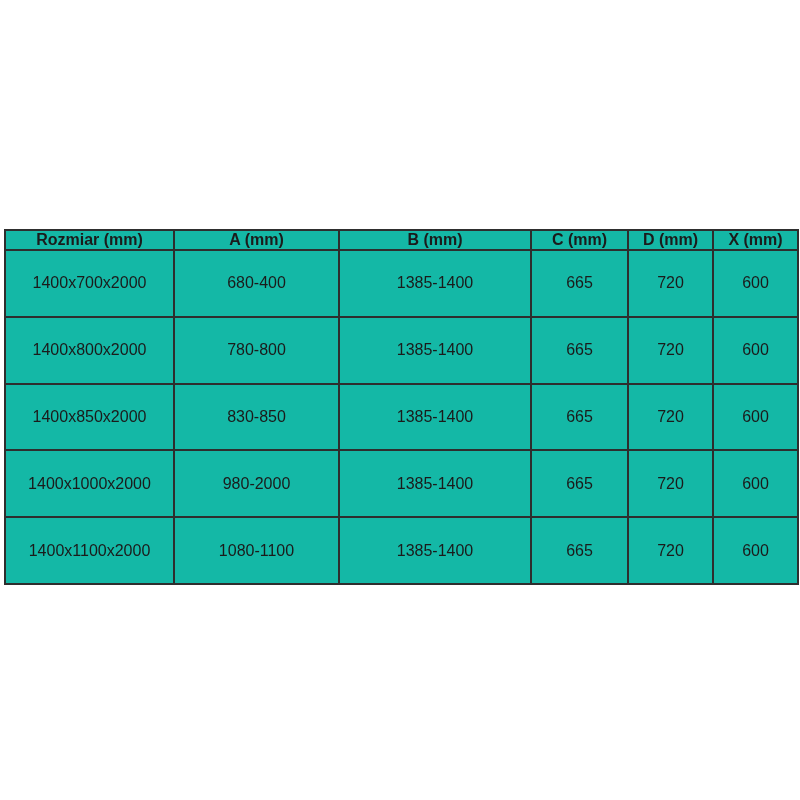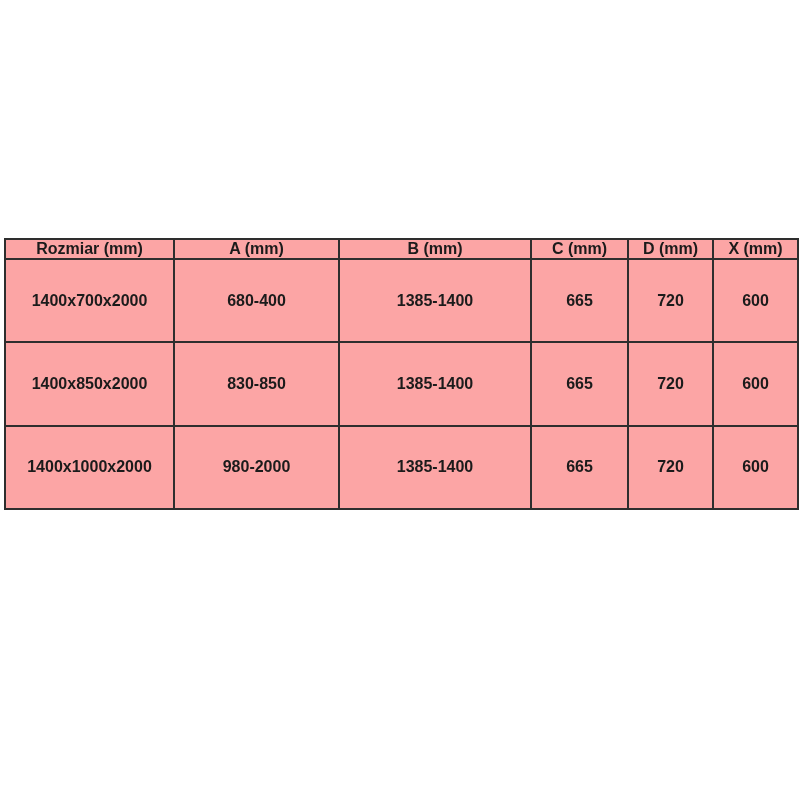--- a/index.html
+++ b/index.html
@@ -7,38 +7,37 @@
     width: 800px;
     height: 800px;
     background: #ffffff;
     position: relative;
     font-family: "Liberation Sans", sans-serif;
     overflow: hidden;
   }
   .spec-table {
     position: absolute;
     left: 4px;
-    top: 238px;
+    top: 229px;
     width: 793px;
-    height: 272px;
+    height: 356px;
     border-collapse: collapse;
     table-layout: fixed;
-    background: #fca5a5;
+    background: #14b8a6;
   }
   .spec-table th,
   .spec-table td {
     border: 2px solid #2e2e2e;
     text-align: center;
     vertical-align: middle;
     font-size: 16px;
     color: #1b1b1b;
     padding: 0;
     white-space: nowrap;
     overflow: hidden;
-    font-weight: bold;
   }
   .spec-table th {
     font-weight: bold;
   }
 </style>
 </head>
 <body>
 
 <table class="spec-table">
   <colgroup>
@@ -62,29 +61,45 @@
   <tbody>
     <tr>
       <td>1400x700x2000</td>
       <td>680-400</td>
       <td>1385-1400</td>
       <td>665</td>
       <td>720</td>
       <td>600</td>
     </tr>
     <tr>
+      <td>1400x800x2000</td>
+      <td>780-800</td>
+      <td>1385-1400</td>
+      <td>665</td>
+      <td>720</td>
+      <td>600</td>
+    </tr>
+    <tr>
       <td>1400x850x2000</td>
       <td>830-850</td>
       <td>1385-1400</td>
       <td>665</td>
       <td>720</td>
       <td>600</td>
     </tr>
     <tr>
       <td>1400x1000x2000</td>
       <td>980-2000</td>
       <td>1385-1400</td>
       <td>665</td>
       <td>720</td>
       <td>600</td>
     </tr>
+    <tr>
+      <td>1400x1100x2000</td>
+      <td>1080-1100</td>
+      <td>1385-1400</td>
+      <td>665</td>
+      <td>720</td>
+      <td>600</td>
+    </tr>
   </tbody>
 </table>
 
 </body></html>

